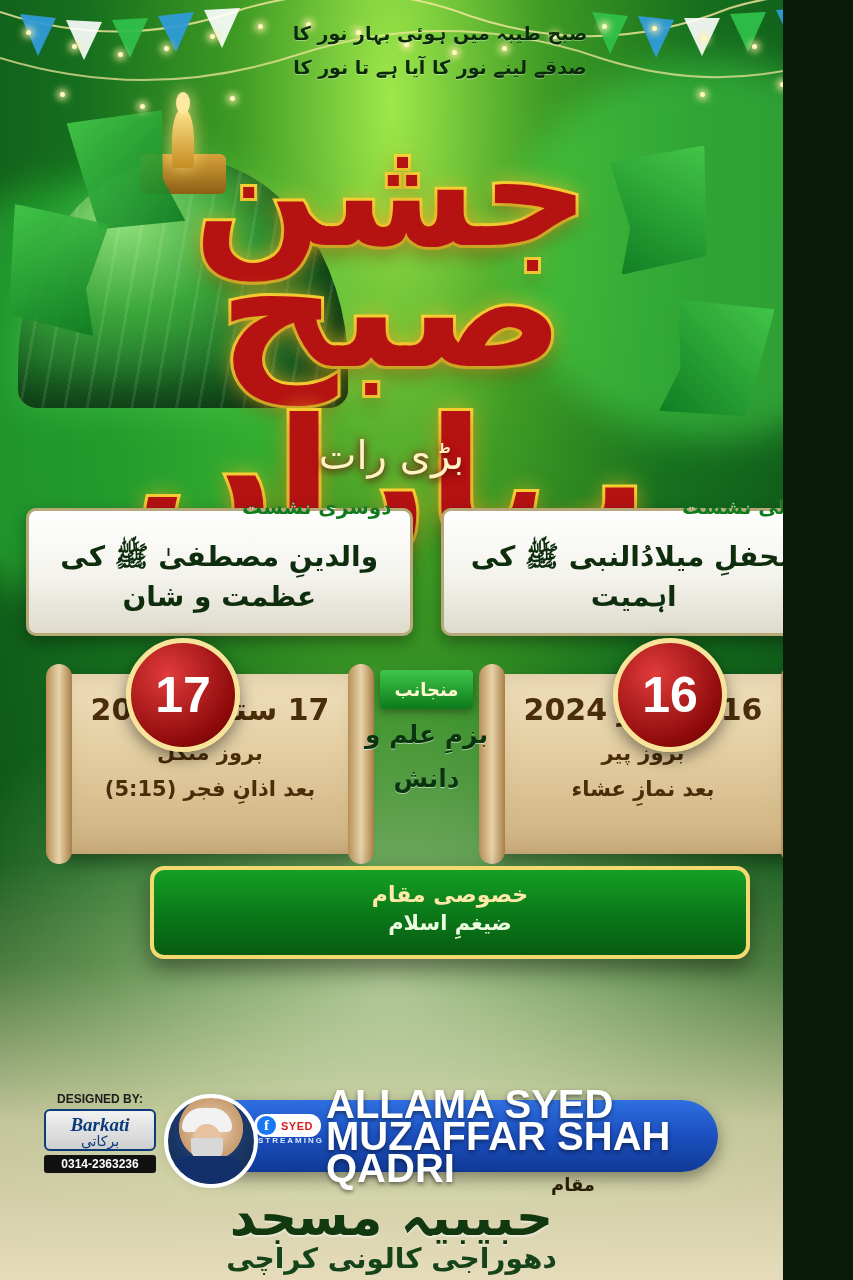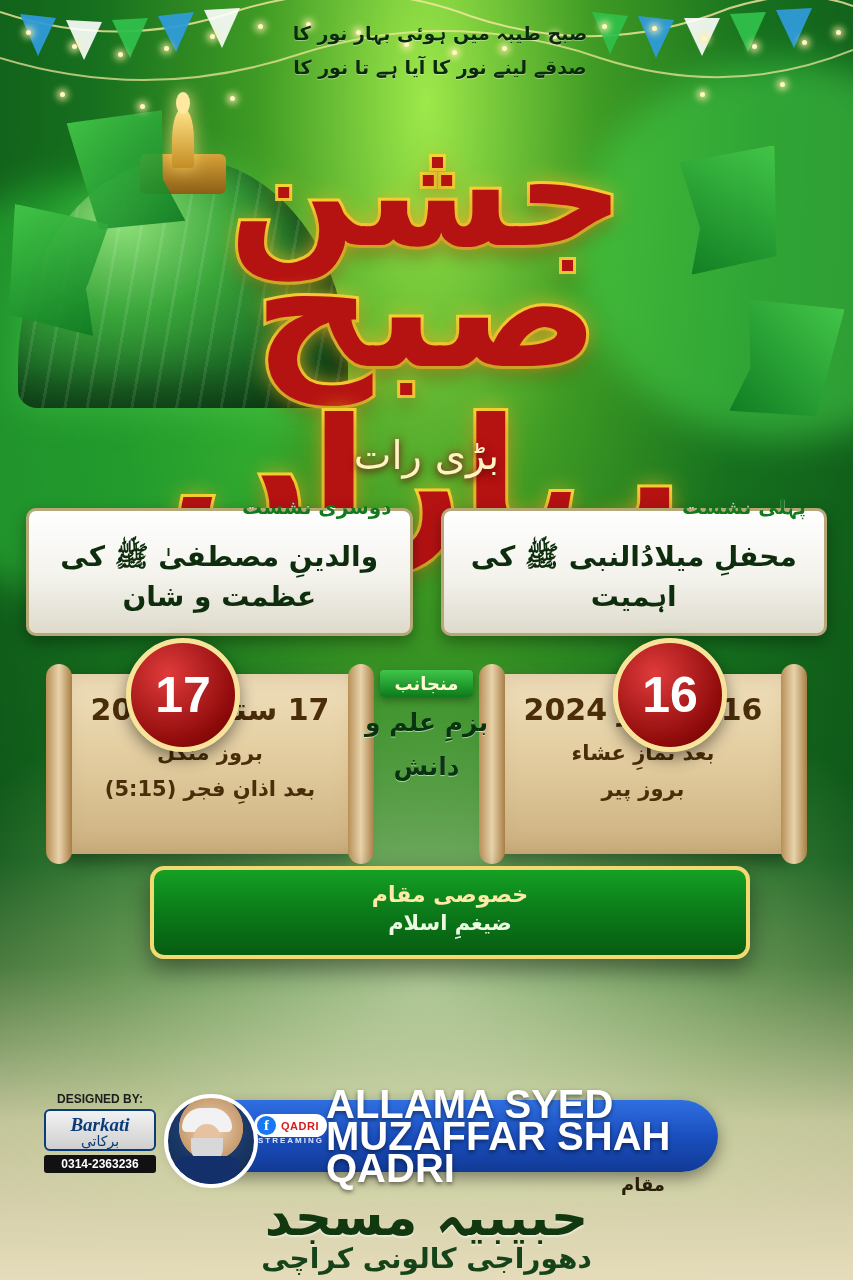--- a/index.html
+++ b/index.html
@@ -5,21 +5,21 @@
   html, body {
     margin: 0;
     padding: 0;
     background: #0a1a0a;
   }
   body {
     font-family: "Liberation Sans", sans-serif;
   }
   #poster {
     position: relative;
-    width: 853px;
+    width: 783px;
     height: 1280px;
     overflow: hidden;
     background:
       radial-gradient(ellipse at 50% 8%, #9ee84a 0%, #3f9b24 28%, #16701e 55%, #0b4a16 100%),
       linear-gradient(180deg, #0d5a18 0%, #1b7a22 40%, #2e8b2e 70%, #e8dfc0 100%);
   }
 
   
   .bg-bottom {
     position: absolute;
@@ -280,21 +280,21 @@
     width: 180px;
     text-align: center;
     color: #0b3d12;
   }
   .plaque-chip {
     display: inline-block;
     background: linear-gradient(180deg, #3fc64a, #0d7a1b);
     color: #fff8d0;
     font-size: 18px;
     font-weight: bold;
-    padding: 3px 14px;
+    padding: 9px 14px;
     border-radius: 4px;
     box-shadow: 0 3px 8px rgba(0,0,0,.35);
   }
   .plaque-line {
     font-size: 25px;
     font-weight: bold;
     line-height: 36px;
     color: #08350f;
     margin-top: 8px;
     text-shadow: 0 1px 0 rgba(255,255,255,.5);
@@ -593,22 +593,22 @@
       <div class="scroll-text urdu">
         <div class="scroll-date">17 ستمبر 2024</div>
         <div class="scroll-sub">بروز منگل</div>
         <div class="scroll-sub">بعد اذانِ فجر (5:15)</div>
       </div>
     </div>
 
     <div class="scroll scroll-right">
       <div class="scroll-text urdu">
         <div class="scroll-date">16 ستمبر 2024</div>
+        <div class="scroll-sub">بروز پیر</div>
         <div class="scroll-sub">بعد نمازِ عشاء</div>
-        <div class="scroll-sub">بروز پیر</div>
       </div>
     </div>
 
     <div class="day-badge badge-left">17</div>
     <div class="day-badge badge-right">16</div>
 
     <div class="center-plaque urdu">
       <div class="plaque-chip">منجانب</div>
       <div class="plaque-line">بزمِ علم و</div>
       <div class="plaque-line">دانش</div>
@@ -631,21 +631,21 @@
 
   <div class="live-bar">
     <div class="live-avatar">
       <div class="turban"></div>
       <div class="face"></div>
       <div class="beard"></div>
       <div class="body"></div>
     </div>
     <div class="fb-badge">
       <span class="fb-circle">f</span>
-      <span class="fb-live">QADRI</span>
+      <span class="fb-live">SYED</span>
     </div>
     <div class="fb-streaming">STREAMING</div>
     <div class="live-name">
       <div>ALLAMA SYED</div>
       <div>MUZAFFAR SHAH QADRI</div>
     </div>
   </div>
 
   <div class="venue">
     <div class="venue-seal urdu">مقام</div>

